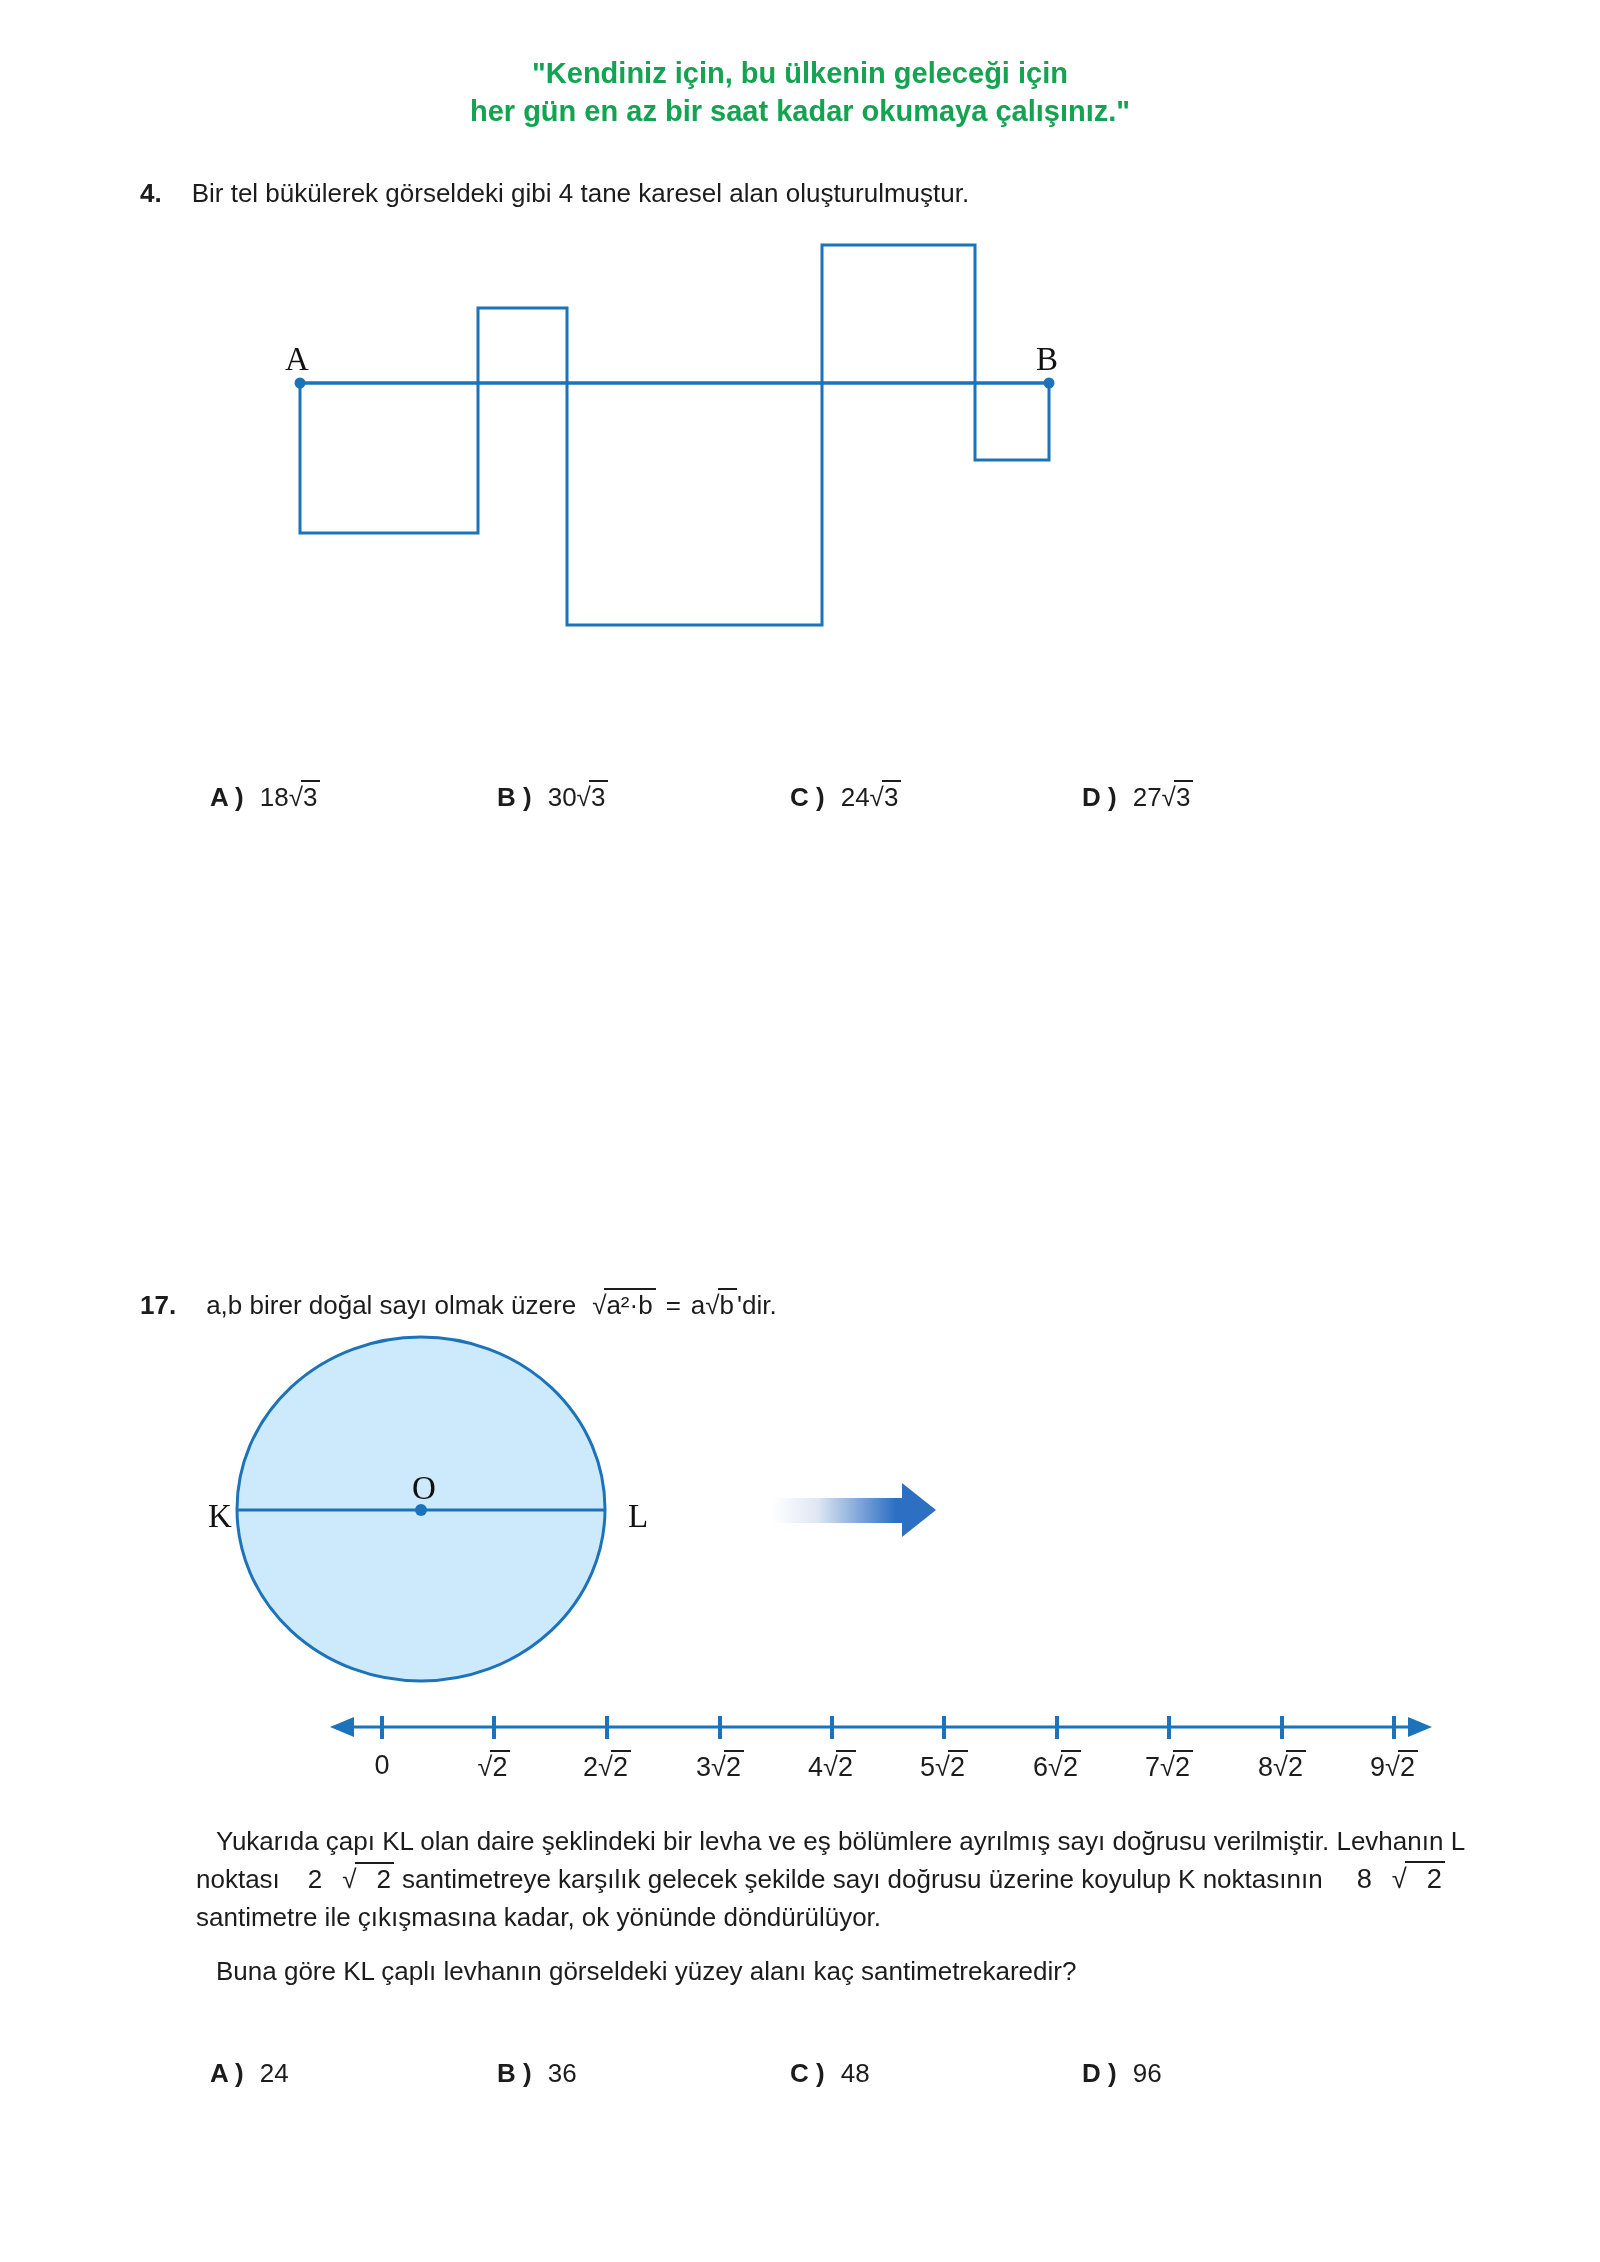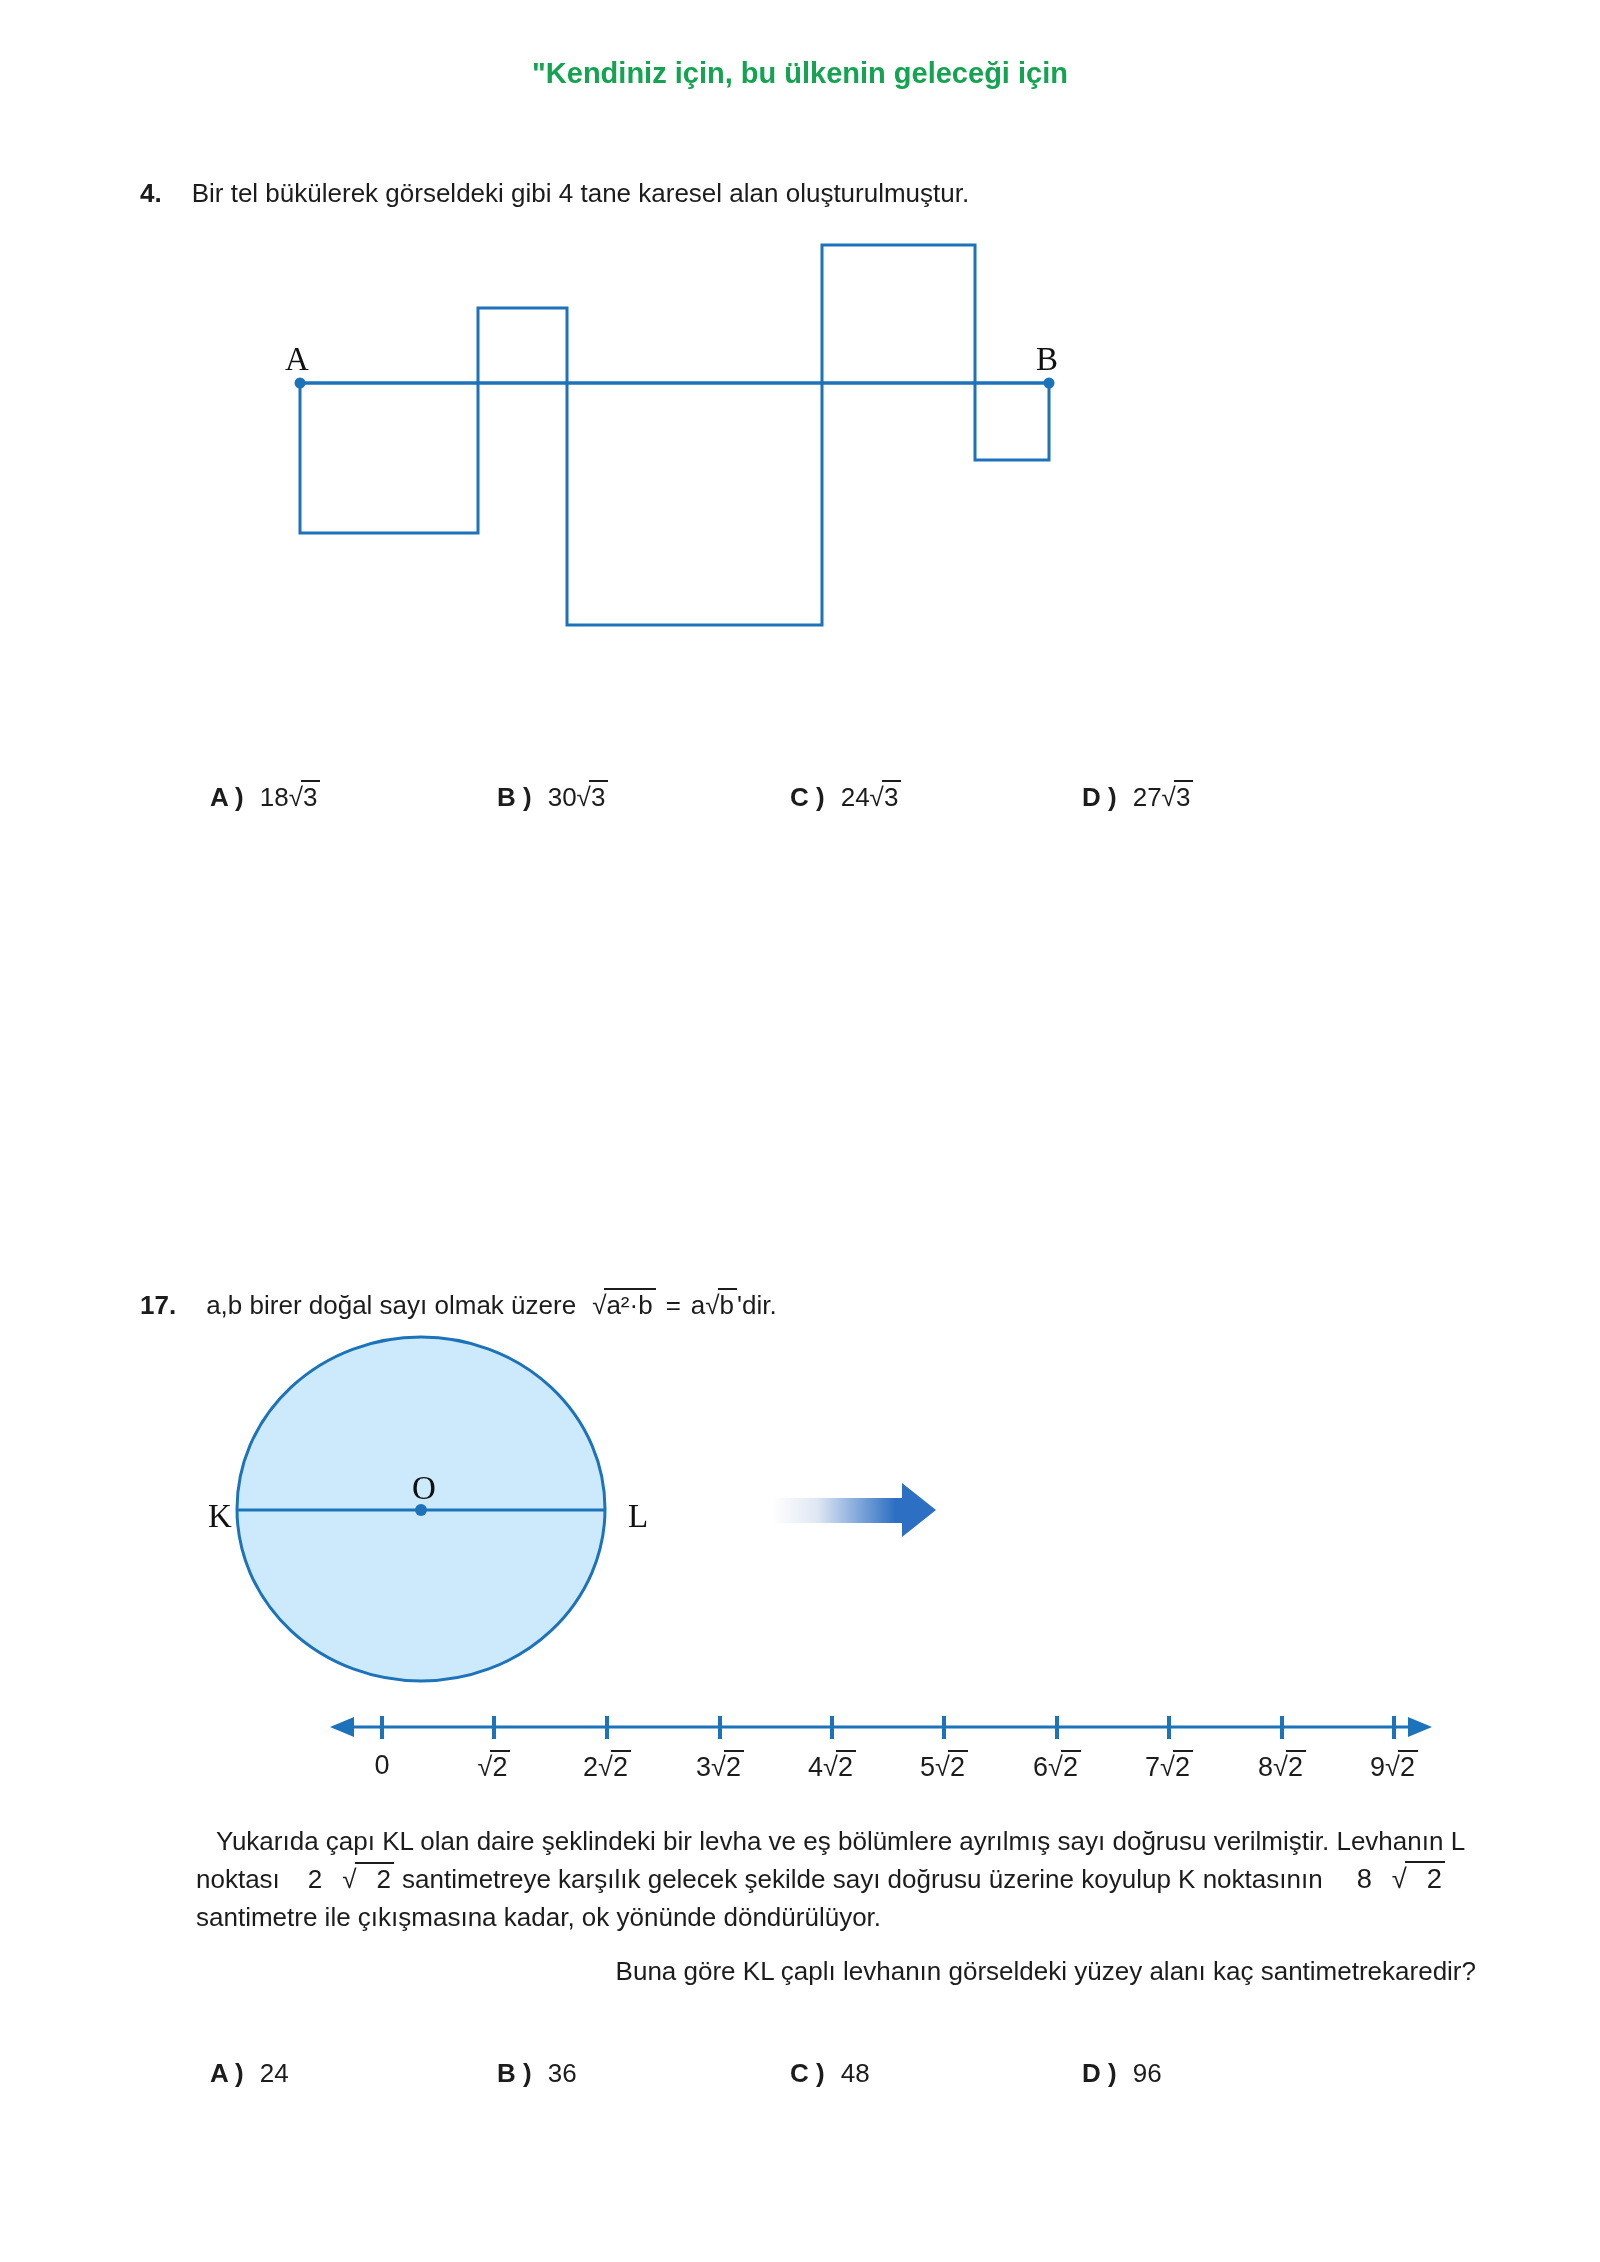--- a/index.html
+++ b/index.html
@@ -52,20 +52,21 @@
   
   .footer{left:0; top:2188px; width:1600px; text-align:center; font-size:29px; color:var(--red);}
 </style>
 </head>
 <body>
 
 <div class="page">
 
   <div class="abs green-header">
     <div>"Kendiniz için, bu ülkenin geleceği için</div>
+    <div>her gün en az bir saat kadar okumaya çalışınız."</div>
   </div>
 
   <div class="abs qrow" style="left:140px; top:178px;">
     <span class="qnum">4.</span><span>Bir tel bükülerek görseldeki gibi 4 tane karesel alan oluşturulmuştur.</span>
   </div>
 
   <svg class="abs" style="left:280px; top:235px;" width="790" height="400" viewBox="280 235 790 400">
     <rect class="wire" x="300" y="383" width="178" height="150"></rect>
     <rect class="wire" x="478" y="308" width="89" height="75"></rect>
     <rect class="wire" x="567" y="383" width="255" height="242"></rect>
@@ -136,21 +137,21 @@
   <div class="nl-label" style="left:899px;"><span>5</span><span class="sqrt"><span class="rad">√</span><span class="bar">2</span></span></div>
   <div class="nl-label" style="left:1012px;"><span>6</span><span class="sqrt"><span class="rad">√</span><span class="bar">2</span></span></div>
   <div class="nl-label" style="left:1124px;"><span>7</span><span class="sqrt"><span class="rad">√</span><span class="bar">2</span></span></div>
   <div class="nl-label" style="left:1237px;"><span>8</span><span class="sqrt"><span class="rad">√</span><span class="bar">2</span></span></div>
   <div class="nl-label" style="left:1349px;"><span>9</span><span class="sqrt"><span class="rad">√</span><span class="bar">2</span></span></div>
 
   <div class="abs para" style="left:196px; top:1822px; width:1280px;">
     <span>Yukarıda çapı KL olan daire şeklindeki bir levha ve eş bölümlere ayrılmış sayı doğrusu verilmiştir. Levhanın L noktası</span><span class="sqrt sq-inline"><span>2</span><span class="rad">√</span><span class="bar">2</span></span><span>santimetreye karşılık gelecek şekilde sayı doğrusu üzerine koyulup K noktasının</span><span class="sqrt sq-inline8"><span>8</span><span class="rad">√</span><span class="bar">2</span></span><span>santimetre ile çıkışmasına kadar, ok yönünde döndürülüyor.</span>
   </div>
 
-  <div class="abs para" style="left:196px; top:1952px; width:1280px;text-align:right;">Buna göre KL çaplı levhanın görseldeki yüzey alanı kaç santimetrekaredir?</div>
+  <div class="abs para" style="left:196px; top:1952px; width:1280px;">Buna göre KL çaplı levhanın görseldeki yüzey alanı kaç santimetrekaredir?</div>
 
   <div>
     <div class="opt" style="left:210px; top:2058px;">
       <span class="opt-letter">A )</span><span>24</span>
     </div>
     <div class="opt" style="left:497px; top:2058px;">
       <span class="opt-letter">B )</span><span>36</span>
     </div>
     <div class="opt" style="left:790px; top:2058px;">
       <span class="opt-letter">C )</span><span>48</span>

